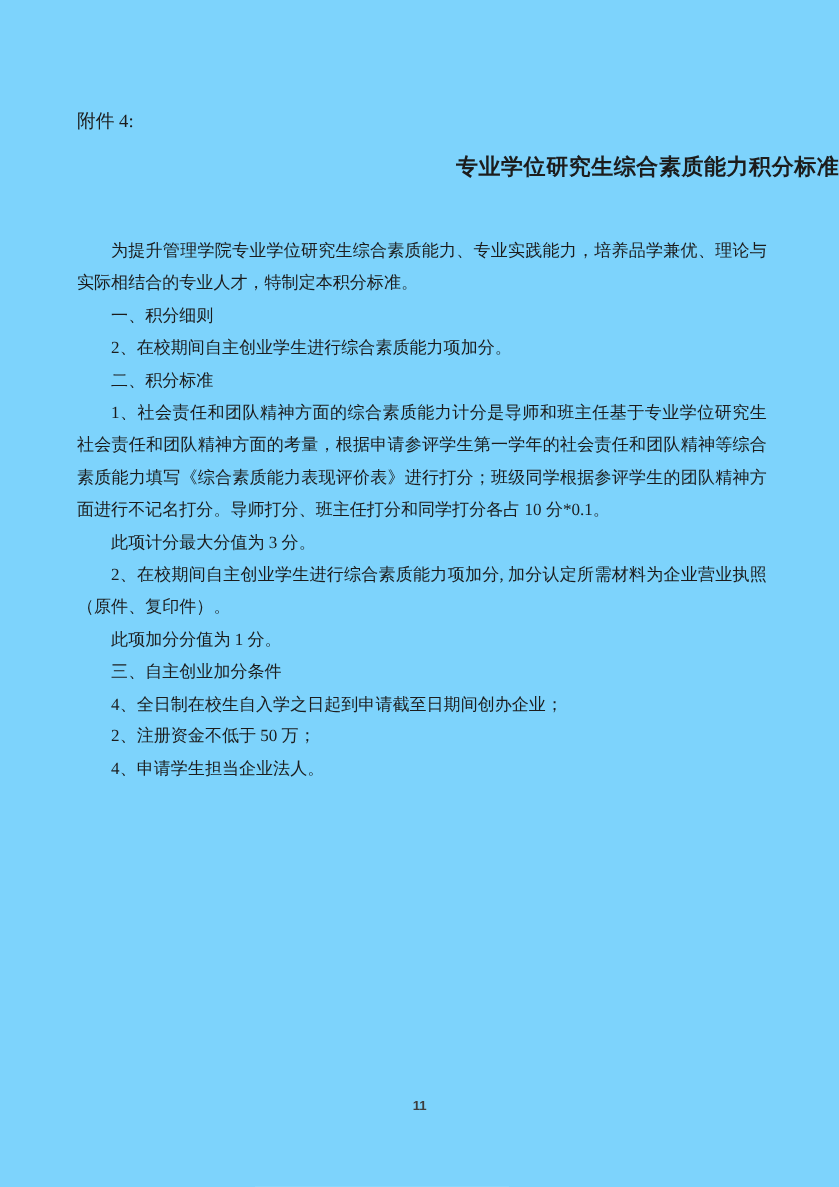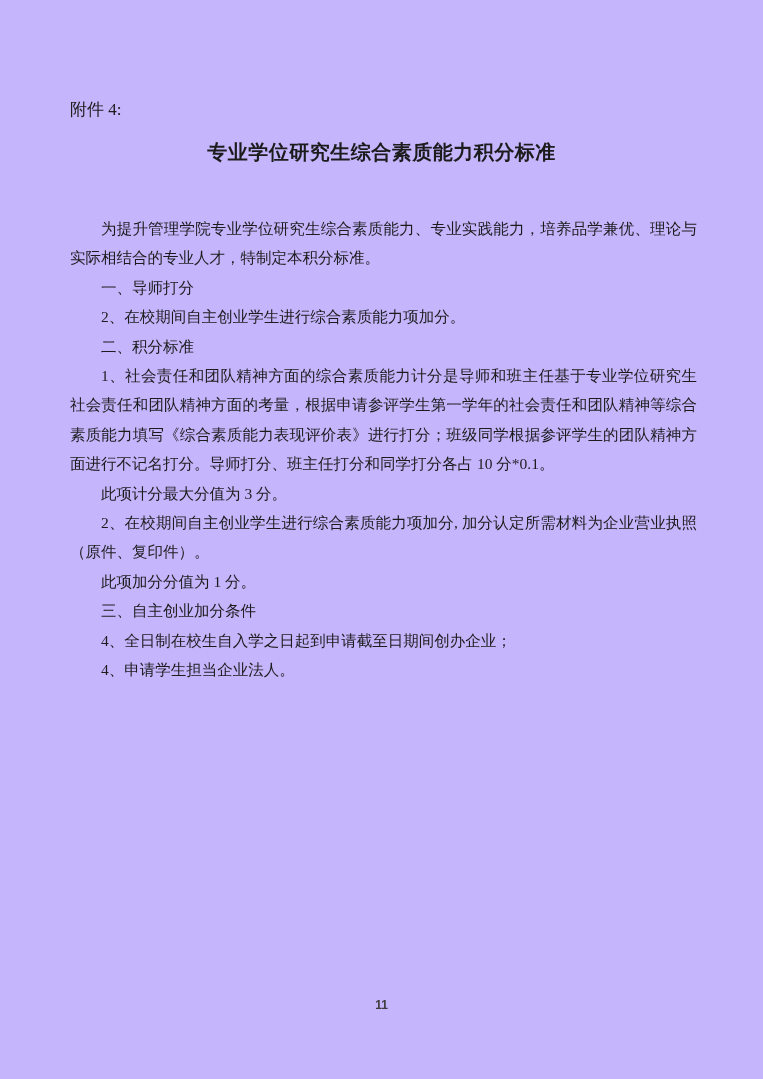--- a/index.html
+++ b/index.html
@@ -4,38 +4,38 @@
 <style>
   html, body {
     margin: 0;
     padding: 0;
     background: #ffffff;
   }
   .page {
     position: relative;
     width: 763px;
     height: 1079px;
-    background: #c4b5fd;
+    background: #7dd3fc;
     font-family: "Liberation Serif", "DejaVu Serif", serif;
     color: #1c1c1c;
     overflow: hidden;
   }
   .attachment-label {
     position: absolute;
     left: 70px;
     top: 99px;
     font-size: 17px;
     line-height: 22px;
   }
   .doc-title {
     position: absolute;
     left: 0;
     top: 140px;
     width: 100%;
-    text-align: center;
+    text-align: right;
     font-size: 20px;
     font-weight: bold;
     letter-spacing: 0.5px;
     line-height: 24px;
   }
   .content {
     position: absolute;
     left: 70px;
     top: 214px;
     width: 627px;
@@ -64,27 +64,28 @@
 <body>
 
 <div class="page">
 
   <div class="attachment-label">附件 4:</div>
 
   <div class="doc-title">专业学位研究生综合素质能力积分标准</div>
 
   <div class="content">
     <p>为提升管理学院专业学位研究生综合素质能力、专业实践能力，培养品学兼优、理论与实际相结合的专业人才，特制定本积分标准。</p>
-    <p>一、导师打分</p>
+    <p>一、积分细则</p>
     <p>2、在校期间自主创业学生进行综合素质能力项加分。</p>
     <p>二、积分标准</p>
     <p>1、社会责任和团队精神方面的综合素质能力计分是导师和班主任基于专业学位研究生社会责任和团队精神方面的考量，根据申请参评学生第一学年的社会责任和团队精神等综合素质能力填写《综合素质能力表现评价表》进行打分；班级同学根据参评学生的团队精神方面进行不记名打分。导师打分、班主任打分和同学打分各占 10 分*0.1。</p>
     <p>此项计分最大分值为 3 分。</p>
     <p>2、在校期间自主创业学生进行综合素质能力项加分, 加分认定所需材料为企业营业执照（原件、复印件）。</p>
     <p>此项加分分值为 1 分。</p>
     <p>三、自主创业加分条件</p>
     <p>4、全日制在校生自入学之日起到申请截至日期间创办企业；</p>
+    <p>2、注册资金不低于 50 万；</p>
     <p>4、申请学生担当企业法人。</p>
   </div>
 
   <div class="page-number">11</div>
 
 </div>
 
 </body></html>

